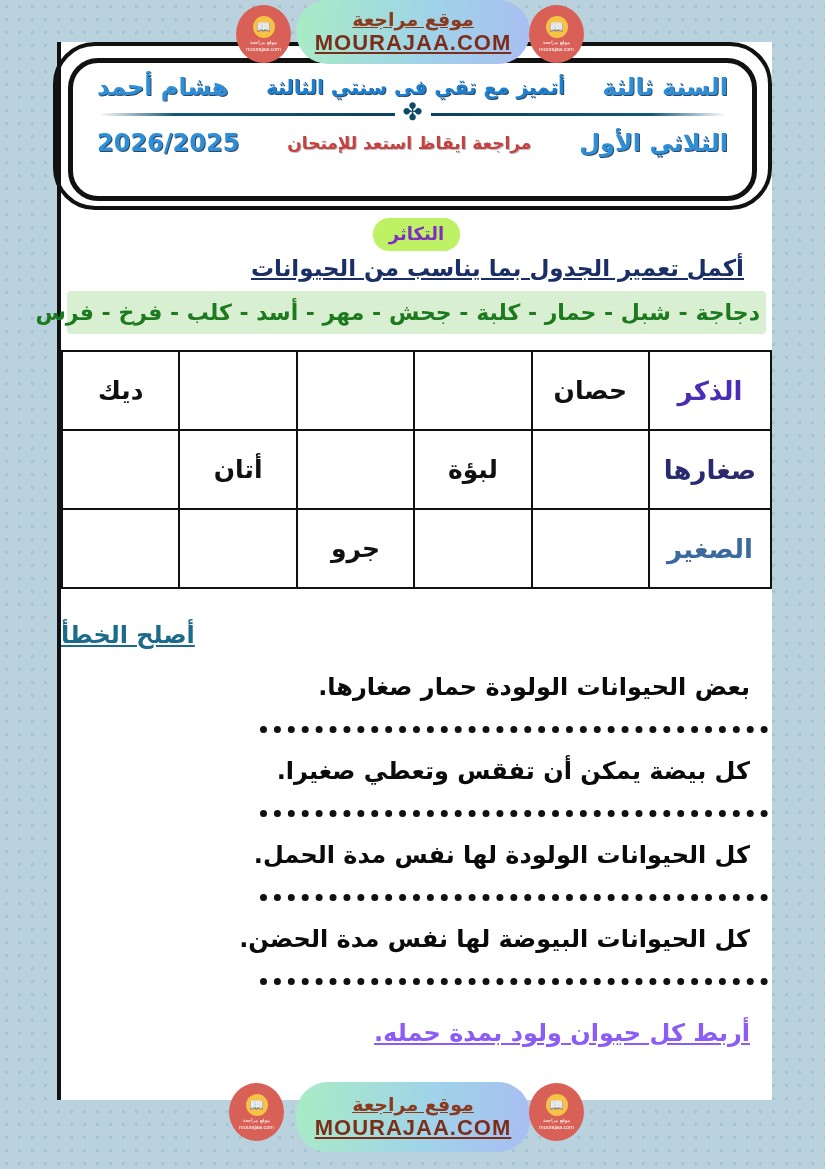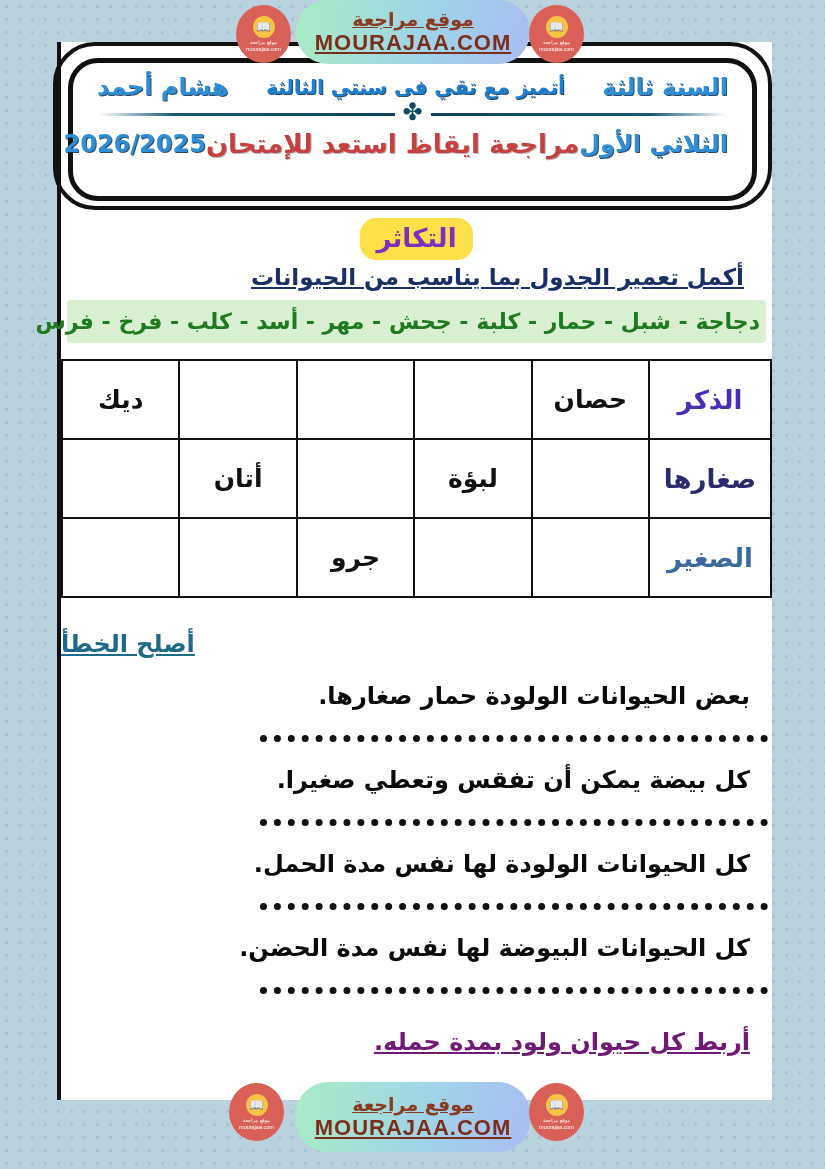--- a/index.html
+++ b/index.html
@@ -65,38 +65,38 @@
   }
   .hdr-row { display: flex; justify-content: space-between; align-items: center; padding: 10px 24px 0 24px; }
   .hdr-row2 { padding-top: 4px; }
   .blue-txt {
     color: #2e8fd8; font-weight: bold; font-size: 24px;
     text-shadow: 1px 1px 0 rgba(10,40,70,.85);
     white-space: nowrap;
   }
   .hdr-title { font-size: 20px; color: #1c7fd0; }
   .red-txt {
-    color: #c64040; font-weight: bold; font-size: 26px;
+    color: #c64040; font-weight: bold; font-size: 17px;
     text-shadow: 1px 1px 0 #b9b9b9; white-space: nowrap;
   }
   .divider { position: relative; height: 22px; margin-top: 2px; }
   .divider .line {
     position: absolute; left: 26px; right: 26px; top: 10px; height: 3px;
     background: linear-gradient(90deg, transparent 0%, #14577a 12%, #0d3f5c 50%, #14577a 88%, transparent 100%);
   }
   .divider .orn {
     position: absolute; left: 50%; transform: translateX(-50%); top: -6px;
     background: #fff; padding: 0 8px; font-size: 24px; color: #0d4a68; line-height: 30px;
   }
 
   
   .topic-wrap { text-align: center; margin-top: 8px; }
   .topic {
-    display: inline-block; background: #fde047; color: #7c2fc0;
-    font-size: 26px; font-weight: bold; padding: 5px 16px 7px; border-radius: 16px;
+    display: inline-block; background: #bef264; color: #7c2fc0;
+    font-size: 18px; font-weight: bold; padding: 5px 16px 7px; border-radius: 16px;
   }
   .instruction {
     margin: 4px 28px 0 0; text-align: right;
     color: #1a2f66; font-weight: bold; font-size: 23px;
     text-decoration: underline;
   }
   .word-bank {
     margin: 10px 6px 0 6px; background: #d9efd2; border-radius: 4px;
     color: #1e7a1e; font-weight: bold; font-size: 22px; text-align: center;
     padding: 9px 6px; white-space: nowrap;
@@ -123,21 +123,21 @@
     color: #0b0b0b; font-weight: bold; font-size: 24px;
   }
   .dots {
     margin: 24px 4px 0 auto; width: 508px; height: 8px;
     border-bottom: 7px dotted #111;
   }
 
   
   .ex3-title {
     margin: 34px 22px 0 0; text-align: right;
-    color: #701a75; font-weight: bold; font-size: 24px; text-decoration: underline;
+    color: #8b5cf6; font-weight: bold; font-size: 24px; text-decoration: underline;
   }
 </style>
 </head>
 <body>
 
 <div class="badge-wrap" style="top:0;">
   <div class="badge-circle" style="left:236px; top:5px;">
     <div class="book">📖</div>
     <div class="tiny">موقع مراجعة</div>
     <div class="tiny2">mourajaa.com</div>

